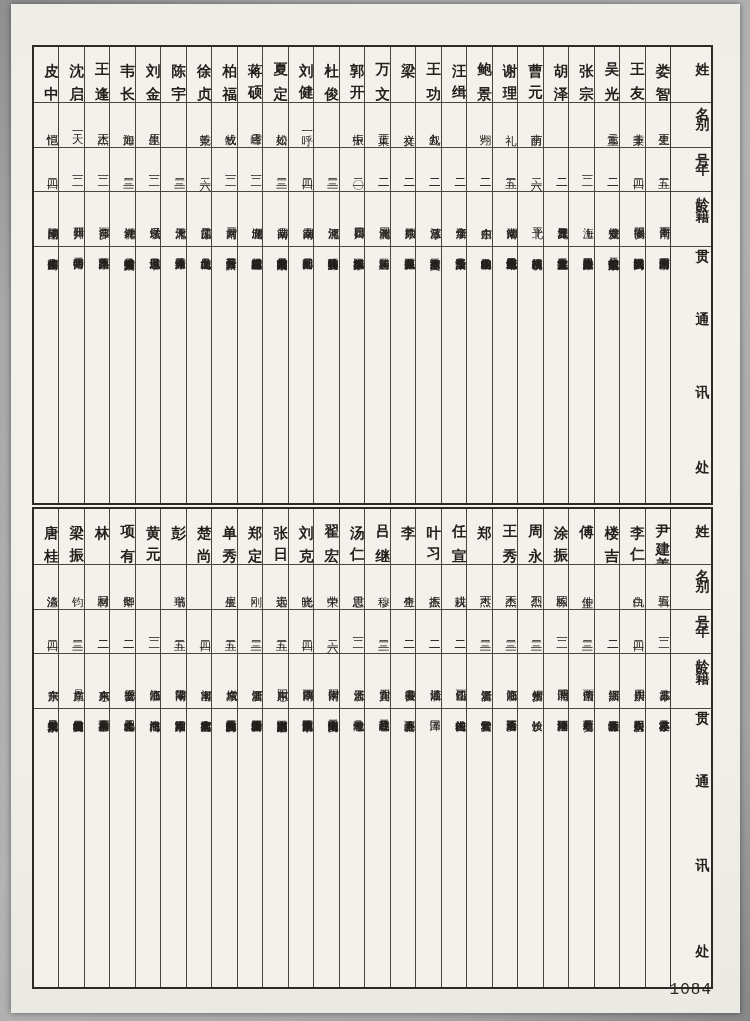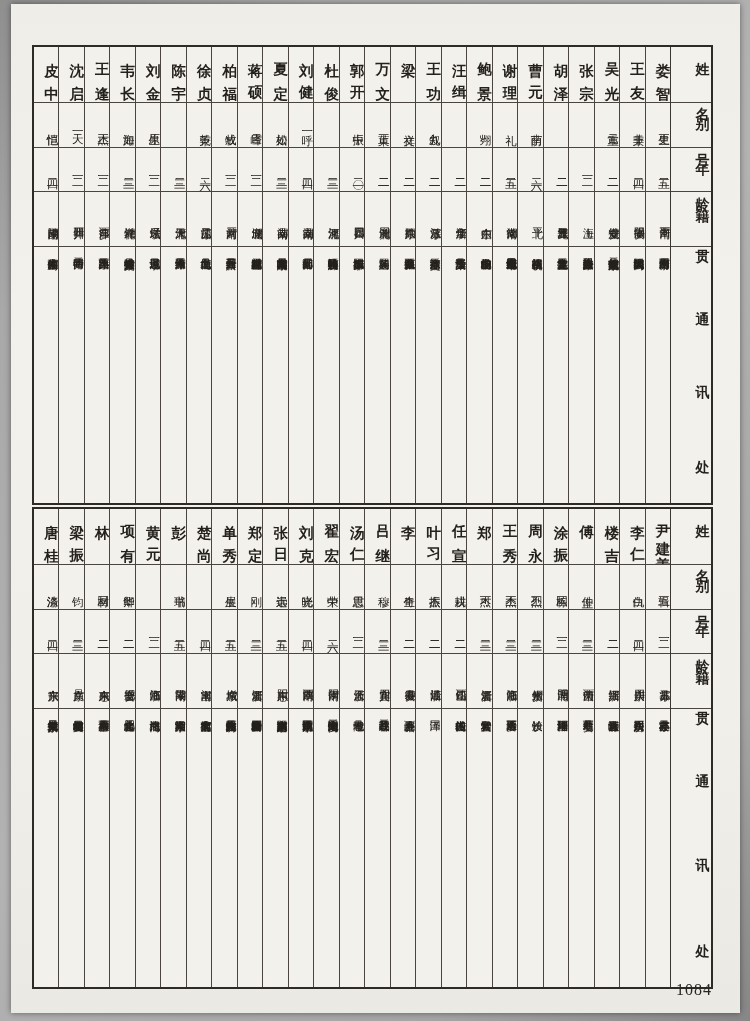--- a/index.html
+++ b/index.html
@@ -56,21 +56,21 @@
     font-size:14px;font-weight:bold;letter-spacing:2px;
     text-align:center;display:block;width:100%;
   }
   .l-name{height:56px;padding:4px 0;text-align:justify;text-align-last:justify;text-justify:inter-character;}
   .l-alias{height:45px;padding:3px 0;text-align:justify;text-align-last:justify;text-justify:inter-character;}
   .l-age{height:44px;padding:3px 0;text-align:justify;text-align-last:justify;text-justify:inter-character;}
   .l-native{height:55px;padding:6px 0;text-align:justify;text-align-last:justify;text-justify:inter-character;}
   .l-contact{flex:1;padding:52px 0;text-align:justify;text-align-last:justify;text-justify:inter-character;border-bottom:none;}
   .pageno{
     position:absolute;right:28px;bottom:14px;
-    font-family:Liberation Serif, serif;
+    font-family:Liberation Mono, monospace;
     font-size:16px;letter-spacing:1px;color:#2a2722;
   }
 </style>
 </head>
 <body>
 
 <div class="page">
 
   <div class="vtable top">
     <div class="labelcol">

